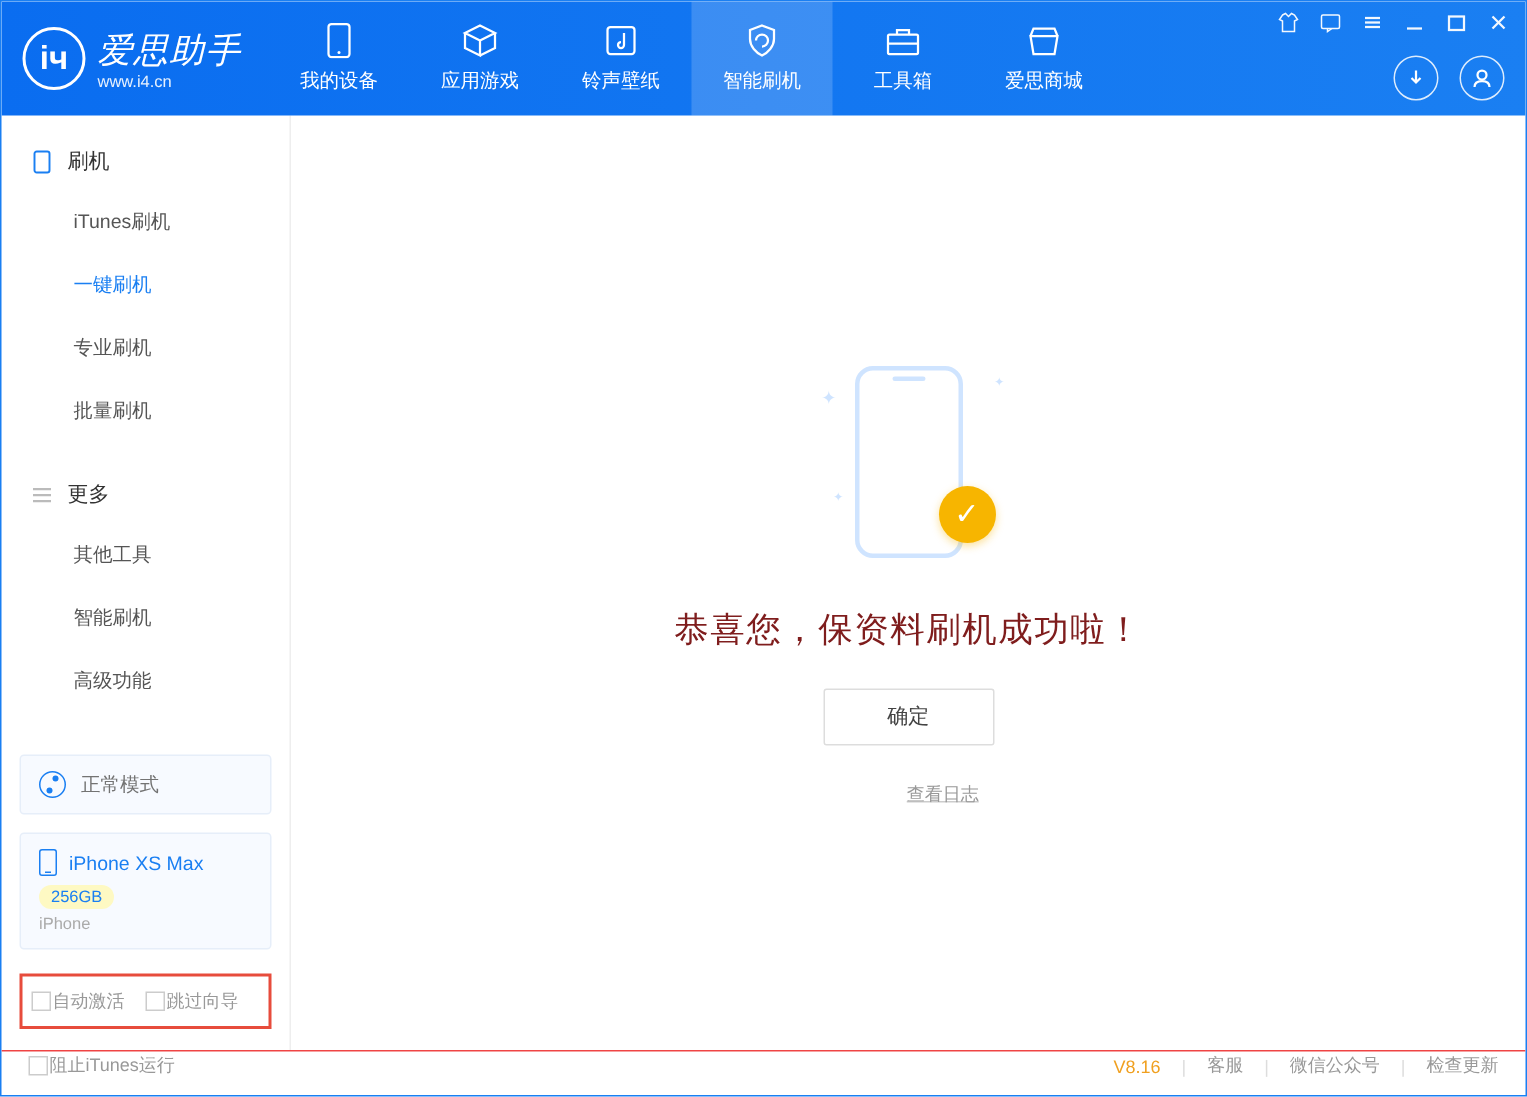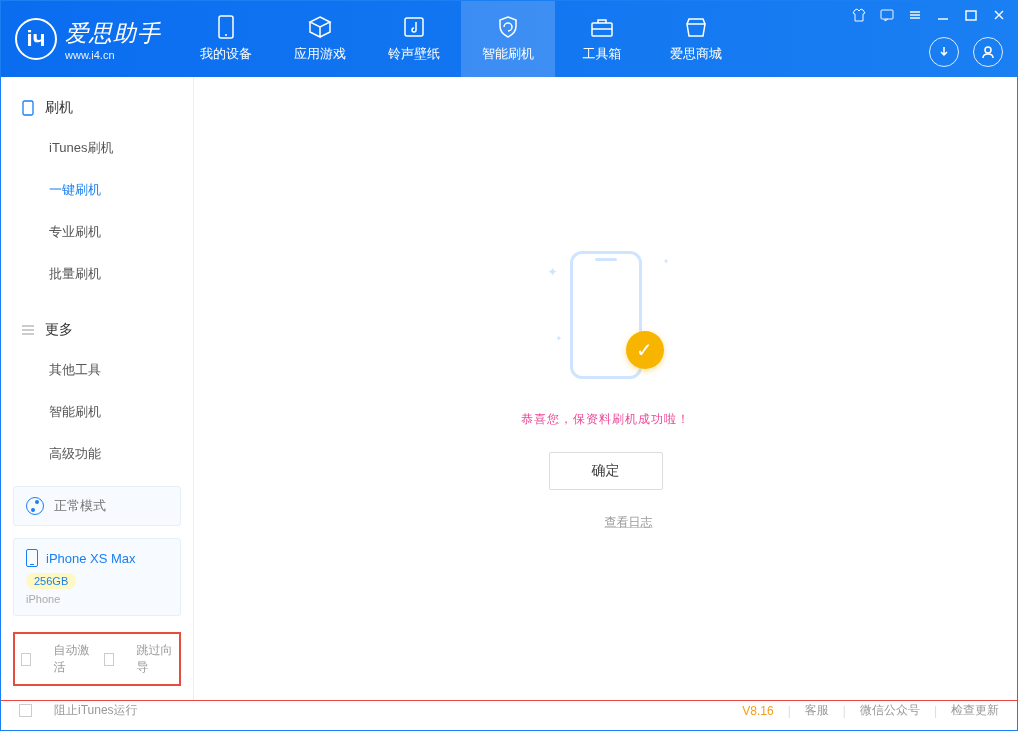--- a/index.html
+++ b/index.html
@@ -35,34 +35,34 @@
 .mode-icon::before, .mode-icon::after { content:""; position:absolute; width:4px; height:4px; background:#1a7ff2; border-radius:50%; }
 .mode-icon::before { top:2px; left:8px; }
 .mode-icon::after { bottom:2px; right:8px; }
 .device-card .dname { color: #1a7ff2; font-weight: 500; display:flex; align-items:center; gap:8px; }
 .device-card .badge { display:inline-block; background:#fef9c3; color:#1a7ff2; font-size:11px; padding:2px 8px; border-radius:10px; margin-top:6px; }
 .device-card .dtype { color:#aaa; font-size:11px; margin-top:4px; }
 .phone-ico { width:12px; height:18px; border:1.5px solid #1a7ff2; border-radius:2px; display:inline-block; position:relative; }
 .phone-ico::after { content:""; position:absolute; bottom:1px; left:50%; transform:translateX(-50%); width:4px; height:1.5px; background:#1a7ff2; }
 
 .checkbox-row { margin: 10px 12px 14px 12px; border: 2px solid #e74c3c; padding: 8px 6px; display:flex; gap:14px; font-size:12px; color:#999; }
-.cb { display:flex; align-items:center; gap:22px; cursor:pointer; }
+.cb { display:flex; align-items:center; gap:1px; cursor:pointer; }
 .cb-box { width:13px; height:13px; border:1px solid #ccc; background:#fff; }
 
 
 .main { flex:1; display:flex; flex-direction:column; align-items:center; justify-content:center; gap:24px; }
 .illus { width: 120px; height: 140px; position: relative; }
 .phone-shape { width: 72px; height: 128px; border: 3px solid #cfe4ff; border-radius: 12px; position:absolute; left:24px; top:4px; background:#fff; }
 .phone-shape::before { content:""; position:absolute; top:4px; left:50%; transform:translateX(-50%); width:22px; height:3px; background:#cfe4ff; border-radius:2px; }
 .check-badge { position:absolute; right:2px; bottom:18px; width:38px; height:38px; background:#f7b500; border-radius:50%; display:flex; align-items:center; justify-content:center; color:#fff; font-size:20px; box-shadow: 0 2px 6px rgba(247,181,0,0.4); }
 .sparkle { position:absolute; color:#cfe4ff; font-size:12px; }
 .sparkle.s1 { left:2px; top:18px; }
 .sparkle.s2 { left:10px; bottom:44px; font-size:8px; }
 .sparkle.s3 { right:-4px; top:10px; font-size:8px; }
-.msg { font-size: 12px; color:#ec4899; letter-spacing:1px; }
+.msg { font-size: 23px; color:#7f1d1d; letter-spacing:1px; }
 .ok-btn { border:1px solid #ddd; padding: 9px 42px; background:#fff; font-size:14px; color:#444; cursor:pointer; border-radius:2px; }
 .log-link { font-size:12px; color:#999; cursor:pointer; text-decoration:underline; text-decoration-color:#ccc;margin-left:46px; }
 
 
 .footer { height:20px; border-top:1px solid #ef4444; display:flex; align-items:center; padding:0 18px; font-size:12px; color:#999; }
 .footer .cb { color:#999; }
 .footer-spacer { flex:1; }
 .footer-right { display:flex; align-items:center; gap:14px; }
 .footer-right .ver { color:#f0a020; }
 .footer-right .sep { color:#ddd; }

